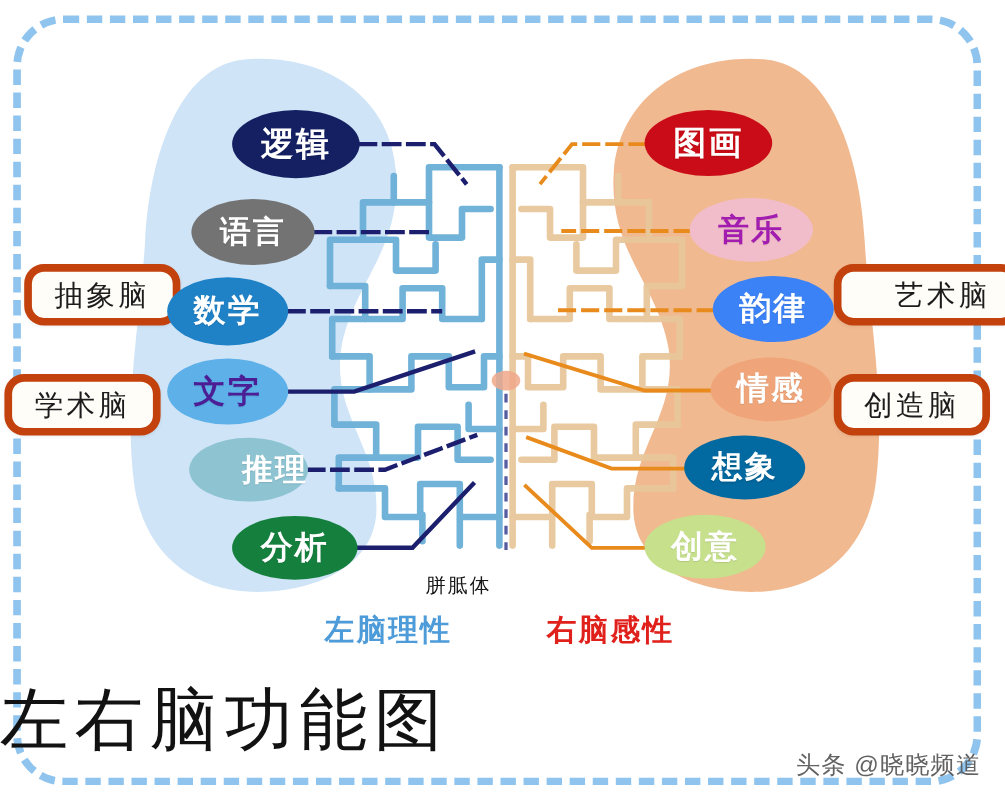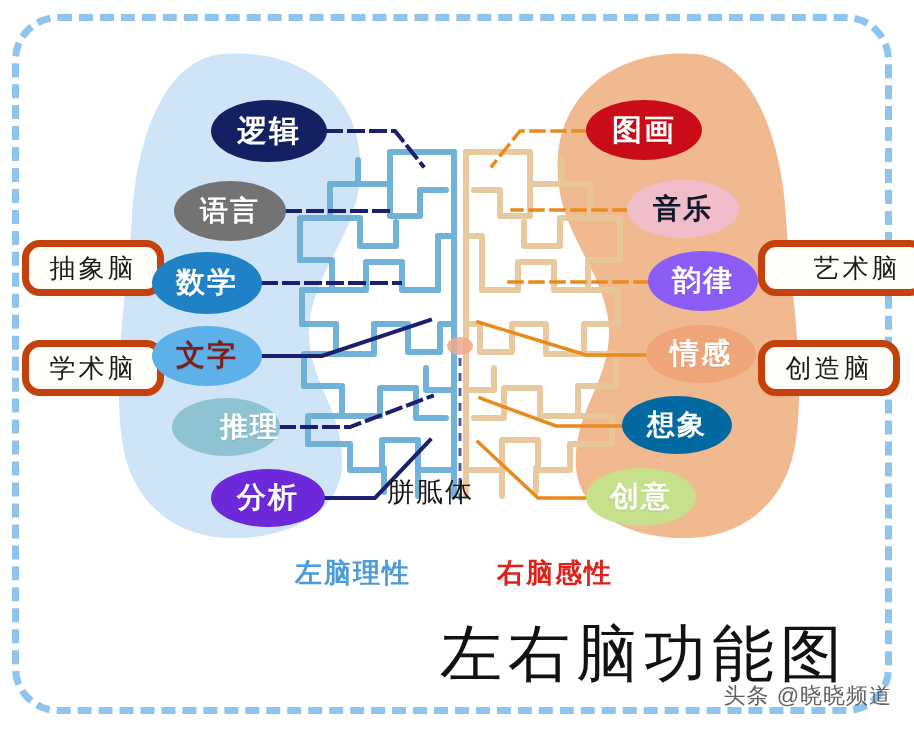--- a/index.html
+++ b/index.html
@@ -76,22 +76,22 @@
     letter-spacing: 3px;
     box-shadow: 0 1px 3px rgba(0,0,0,0.06);
     white-space: nowrap;
   }
   .caption {
     position: absolute;
     white-space: nowrap;
   }
   #corpus-label {
     left: 387px;
-    top: 474px;
-    font-size: 27px;
+    top: 520px;
+    font-size: 18px;
     color: #171717;
     letter-spacing: 2px;
   }
   #left-caption {
     left: 295px;
     top: 555px;
     font-size: 27px;
     font-weight: bold;
     color: #4d9bd8;
     letter-spacing: 2px;
@@ -102,21 +102,21 @@
     font-size: 27px;
     font-weight: bold;
     color: #e0201b;
     letter-spacing: 2px;
   }
   #main-title {
     position: absolute;
     left: 0;
     top: 612px;
     width: 848px;
-    text-align: right;
+    text-align: left;
     font-size: 62px;
     color: #121212;
     letter-spacing: 6px;
     font-family: "DejaVu Sans", "Liberation Sans", sans-serif;
   }
   #watermark {
     position: absolute;
     right: 22px;
     top: 681px;
     font-size: 22px;
@@ -215,57 +215,57 @@
       <path d="M648 282 L506 282" stroke-dasharray="13 8"></path>
       <path d="M646 355 L586 355 L478 322"></path>
       <path d="M622 426 L556 426 L480 398"></path>
       <path d="M586 498 L538 498 L478 442"></path>
     </g>
   </svg>
 
   <div class="side-label" style="left:22px; top:240px; width:128px; height:42px;">
     <span>抽象脑</span>
   </div>
-  <div class="side-label" style="left:22px; top:340px; width:128px; height:42px;">
+  <div class="side-label" style="left:4px; top:340px; width:128px; height:42px;">
     <span>学术脑</span>
   </div>
 
   <div class="side-label" style="left:758px; top:240px; width:128px; height:42px;padding-left:28px;">
     <span>艺术脑</span>
   </div>
   <div class="side-label" style="left:758px; top:340px; width:128px; height:42px;">
     <span>创造脑</span>
   </div>
 
   <div class="pill" style="left: 211px; top: 100px; width: 116px; height: 62px; background: rgb(21, 32, 99); color: rgb(255, 255, 255); font-size: 30px;">
     <span>逻辑</span>
   </div>
   <div class="pill" style="left: 174px; top: 181px; width: 112px; height: 60px; background: #737373; color: rgb(255, 255, 255); font-size: 28px;">
     <span>语言</span>
   </div>
   <div class="pill" style="left: 152px; top: 252px; width: 110px; height: 62px; background: rgb(31, 129, 198); color: rgb(255, 255, 255); font-size: 29px; align-items: center;">
     <span>数学</span>
   </div>
-  <div class="pill" style="left: 152px; top: 326px; width: 110px; height: 60px; background: rgb(94, 176, 232); color: #7f1d1d; font-size: 29px; text-align: right;">
+  <div class="pill" style="left: 152px; top: 326px; width: 110px; height: 60px; background: rgb(94, 176, 232); color: #4c1d95; font-size: 29px; text-align: right;">
     <span>文字</span>
   </div>
   <div class="pill" style="left: 172px; top: 398px; width: 108px; height: 58px; background: rgb(142, 196, 210); color: rgb(255, 255, 255); font-size: 28px; justify-content: flex-end;">
     <span>推理</span>
   </div>
-  <div class="pill" style="left: 211px; top: 469px; width: 114px; height: 58px; background: #6d28d9; color: rgb(255, 255, 255); font-size: 29px;">
+  <div class="pill" style="left: 211px; top: 469px; width: 114px; height: 58px; background: #15803d; color: rgb(255, 255, 255); font-size: 29px;">
     <span>分析</span>
   </div>
 
   <div class="pill" style="left: 586px; top: 100px; width: 116px; height: 60px; background: rgb(201, 12, 23); color: rgb(255, 255, 255); font-size: 30px;">
     <span>图画</span>
   </div>
-  <div class="pill" style="left: 627px; top: 180px; width: 112px; height: 58px; background: rgb(242, 189, 203); color: #0f172a; font-size: 28px;">
+  <div class="pill" style="left: 627px; top: 180px; width: 112px; height: 58px; background: rgb(242, 189, 203); color: #a21caf; font-size: 28px;">
     <span>音乐</span>
   </div>
-  <div class="pill" style="left: 648px; top: 251px; width: 110px; height: 60px; background: #8b5cf6; color: rgb(255, 255, 255); font-size: 29px;">
+  <div class="pill" style="left: 648px; top: 251px; width: 110px; height: 60px; background: #3b82f6; color: rgb(255, 255, 255); font-size: 29px;">
     <span>韵律</span>
   </div>
   <div class="pill" style="left: 646px; top: 325px; width: 110px; height: 58px; background: rgb(239, 165, 121); color: rgb(255, 255, 255); font-size: 29px;">
     <span>情感</span>
   </div>
   <div class="pill" style="left: 622px; top: 396px; width: 110px; height: 58px; background: #0369a1; color: rgb(255, 255, 255); font-size: 28px;">
     <span>想象</span>
   </div>
   <div class="pill" style="left: 586px; top: 468px; width: 110px; height: 58px; background: rgb(198, 224, 140); color: rgb(255, 255, 255); font-size: 29px; justify-content: center;">
     <span>创意</span>

